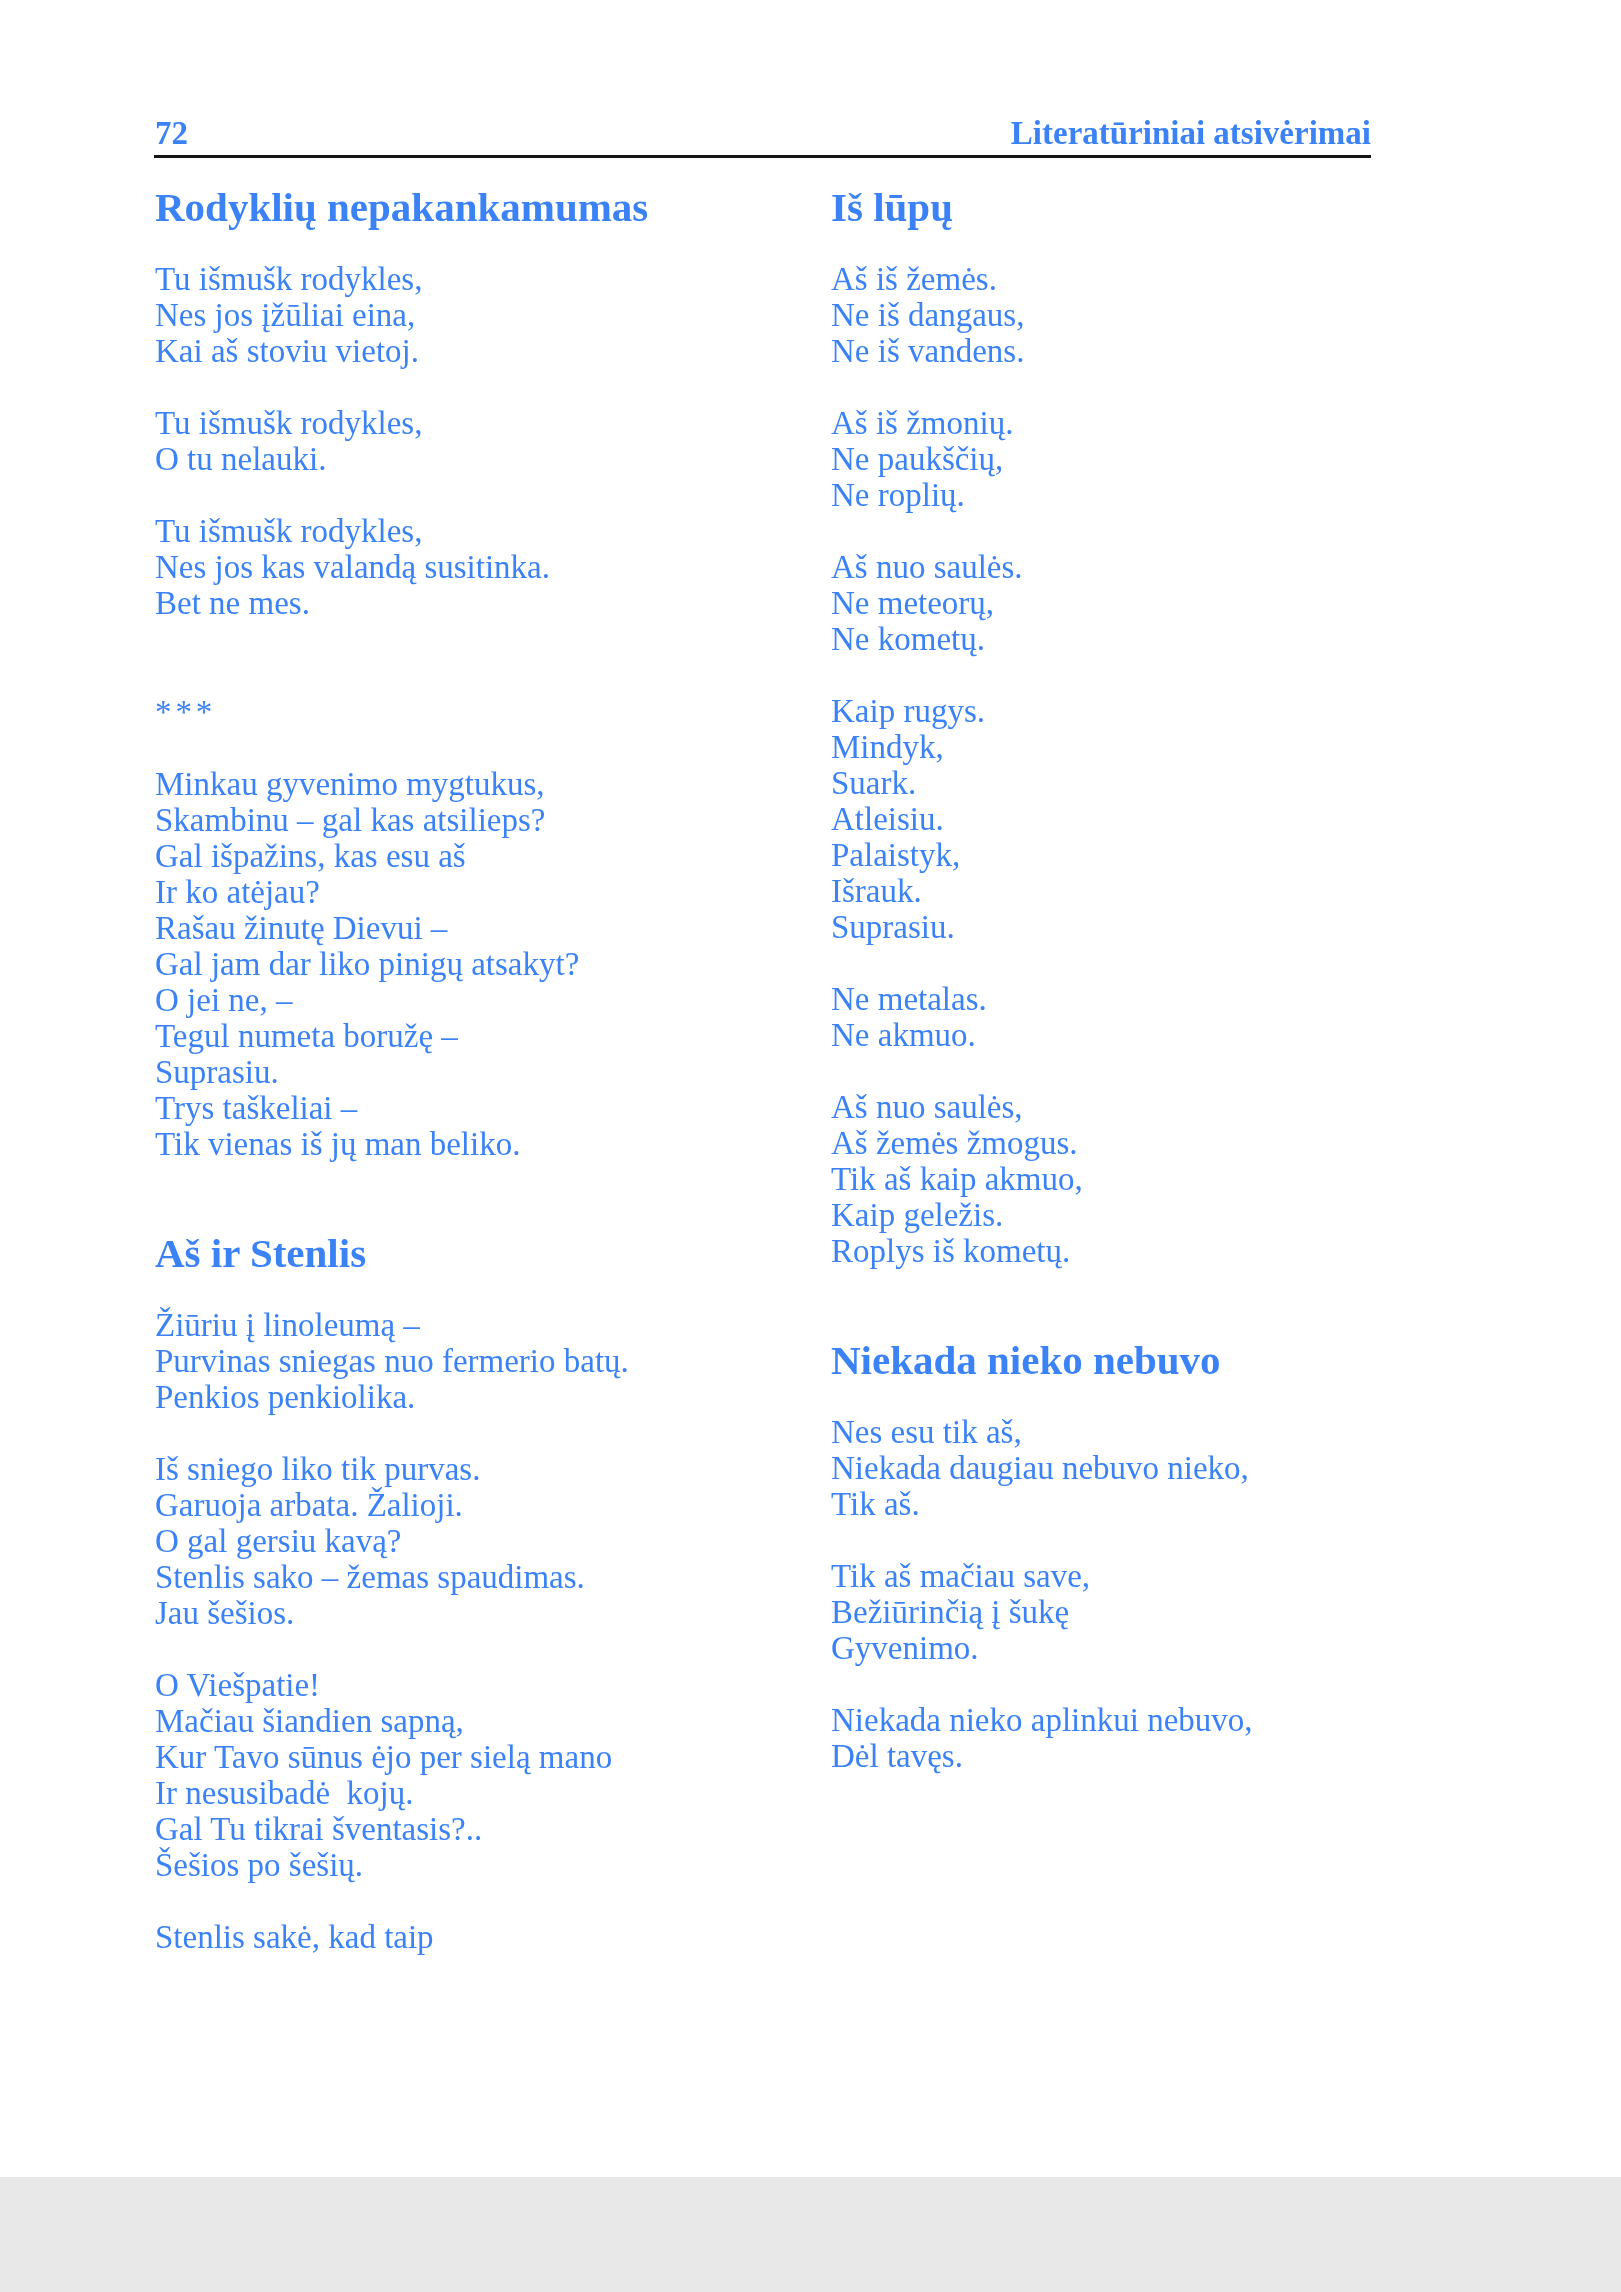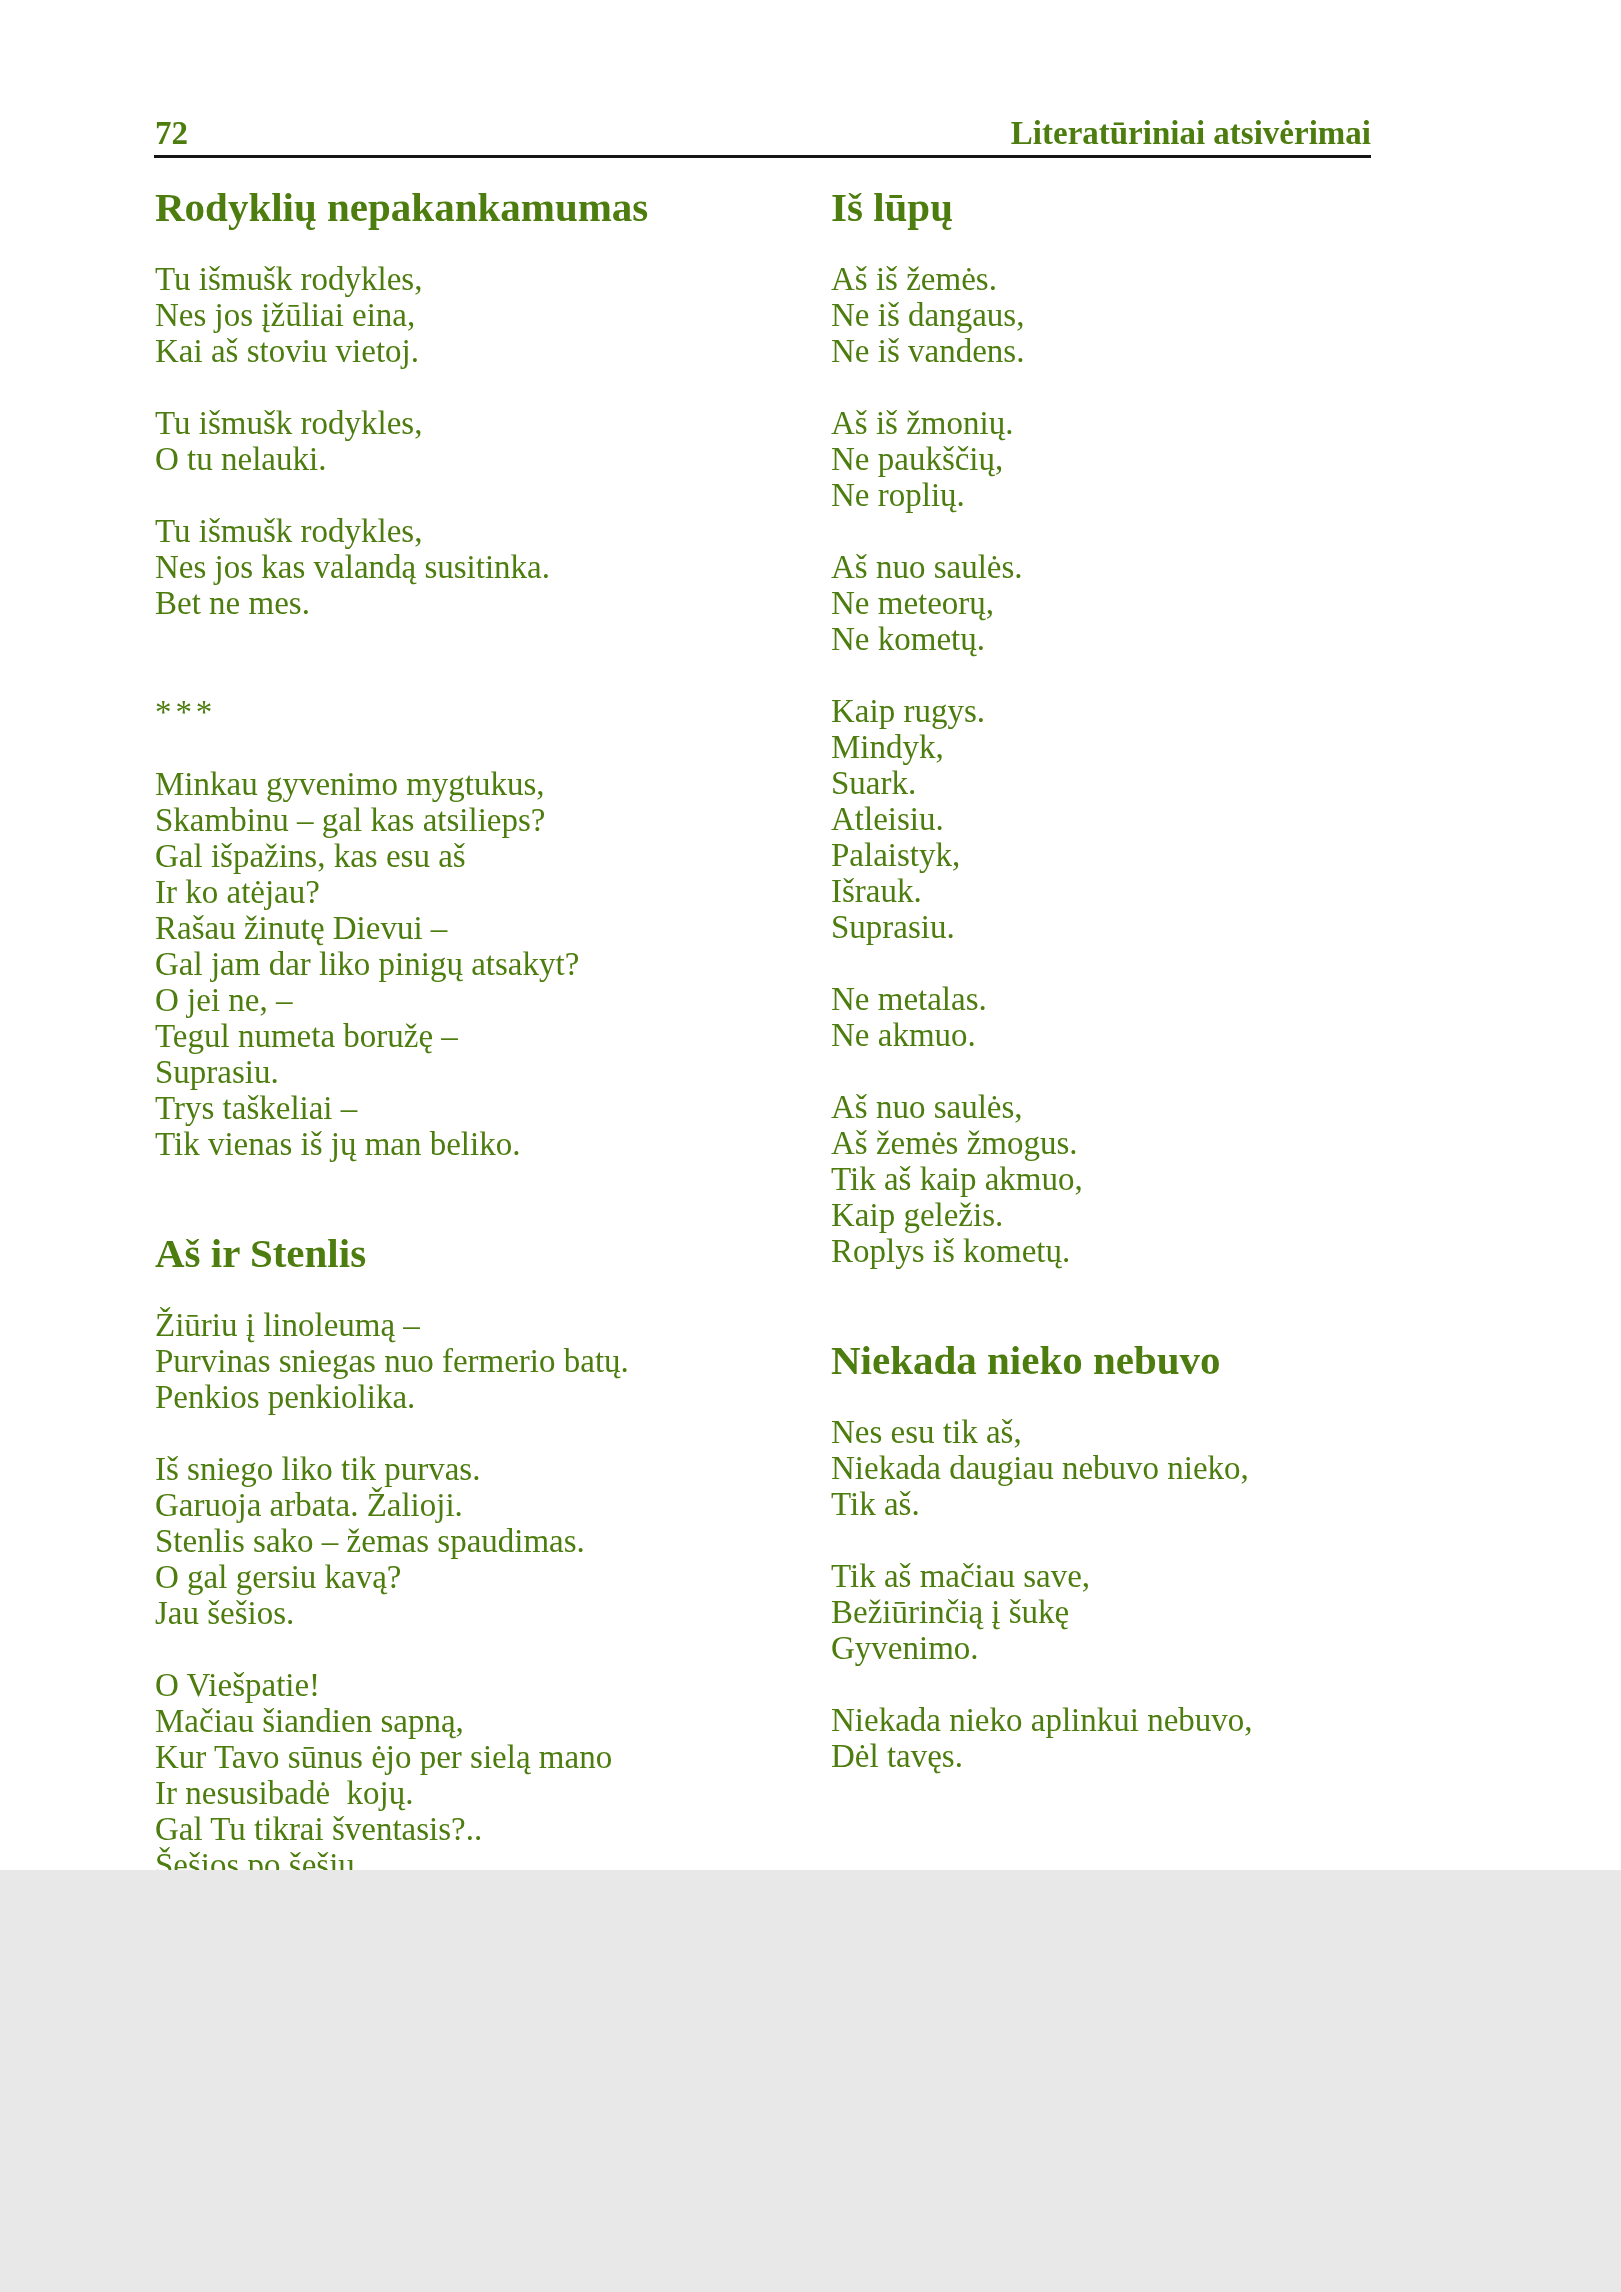--- a/index.html
+++ b/index.html
@@ -1,24 +1,24 @@
 <!DOCTYPE html>
 <html lang="lt"><head>
 <meta charset="utf-8">
 <style>
   html,body{margin:0;padding:0;}
   body{background:#e8e8e8;}
   .page{
     position:relative;
     width:1621px;
-    height:1870px;
+    height:2177px;
     margin:0 auto;
     background:#ffffff;
     font-family:"Liberation Serif","DejaVu Serif",serif;
-    color:#4d7c0f;
+    color:#3b82f6;
     overflow:hidden;
   }
   .page-number{
     position:absolute;
     left:155px;
     top:115px;
     font-size:33px;
     line-height:36px;
     font-weight:bold;
   }
@@ -109,22 +109,22 @@
       <section class="section">
         <h2 class="poem-title">Aš ir Stenlis</h2>
         <div class="stanza">
           <div class="line">Žiūriu į linoleumą –</div>
           <div class="line">Purvinas sniegas nuo fermerio batų.</div>
           <div class="line">Penkios penkiolika.</div>
         </div>
         <div class="stanza">
           <div class="line">Iš sniego liko tik purvas.</div>
           <div class="line">Garuoja arbata. Žalioji.</div>
+          <div class="line">O gal gersiu kavą?</div>
           <div class="line">Stenlis sako – žemas spaudimas.</div>
-          <div class="line">O gal gersiu kavą?</div>
           <div class="line">Jau šešios.</div>
         </div>
         <div class="stanza">
           <div class="line">O Viešpatie!</div>
           <div class="line">Mačiau šiandien sapną,</div>
           <div class="line">Kur Tavo sūnus ėjo per sielą mano</div>
           <div class="line">Ir nesusibadė  kojų.</div>
           <div class="line">Gal Tu tikrai šventasis?..</div>
           <div class="line">Šešios po šešių.</div>
         </div>

